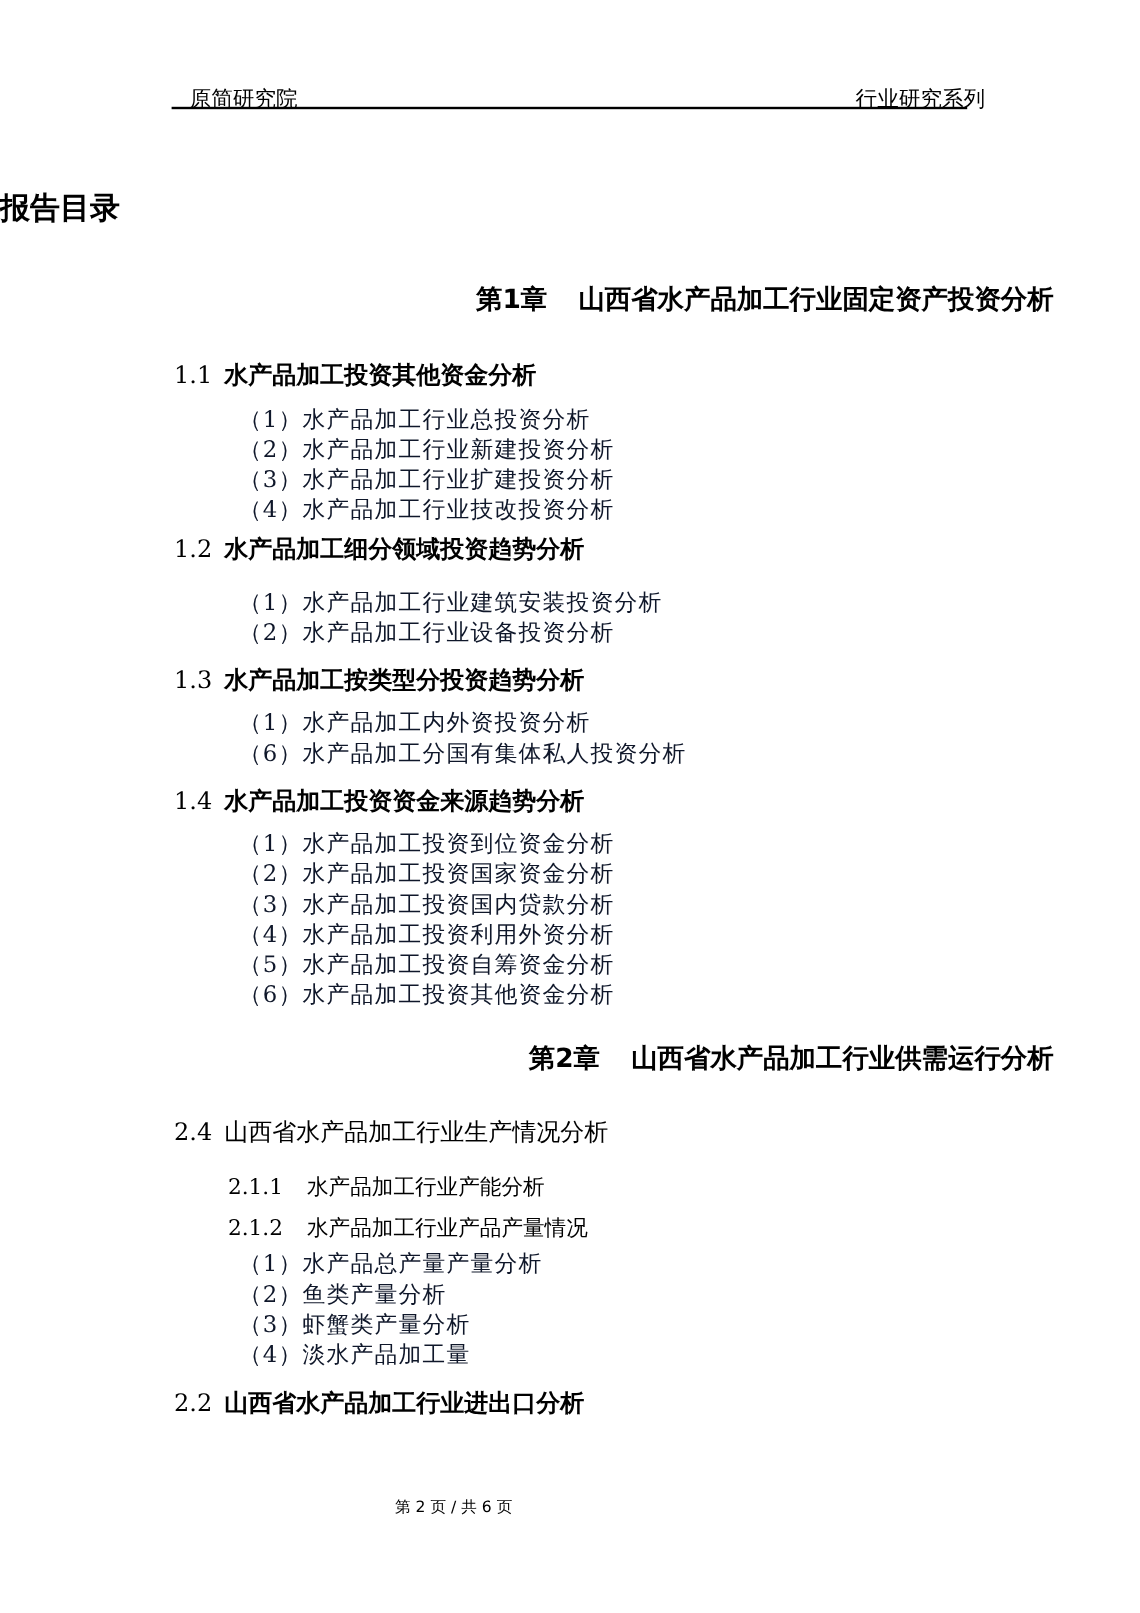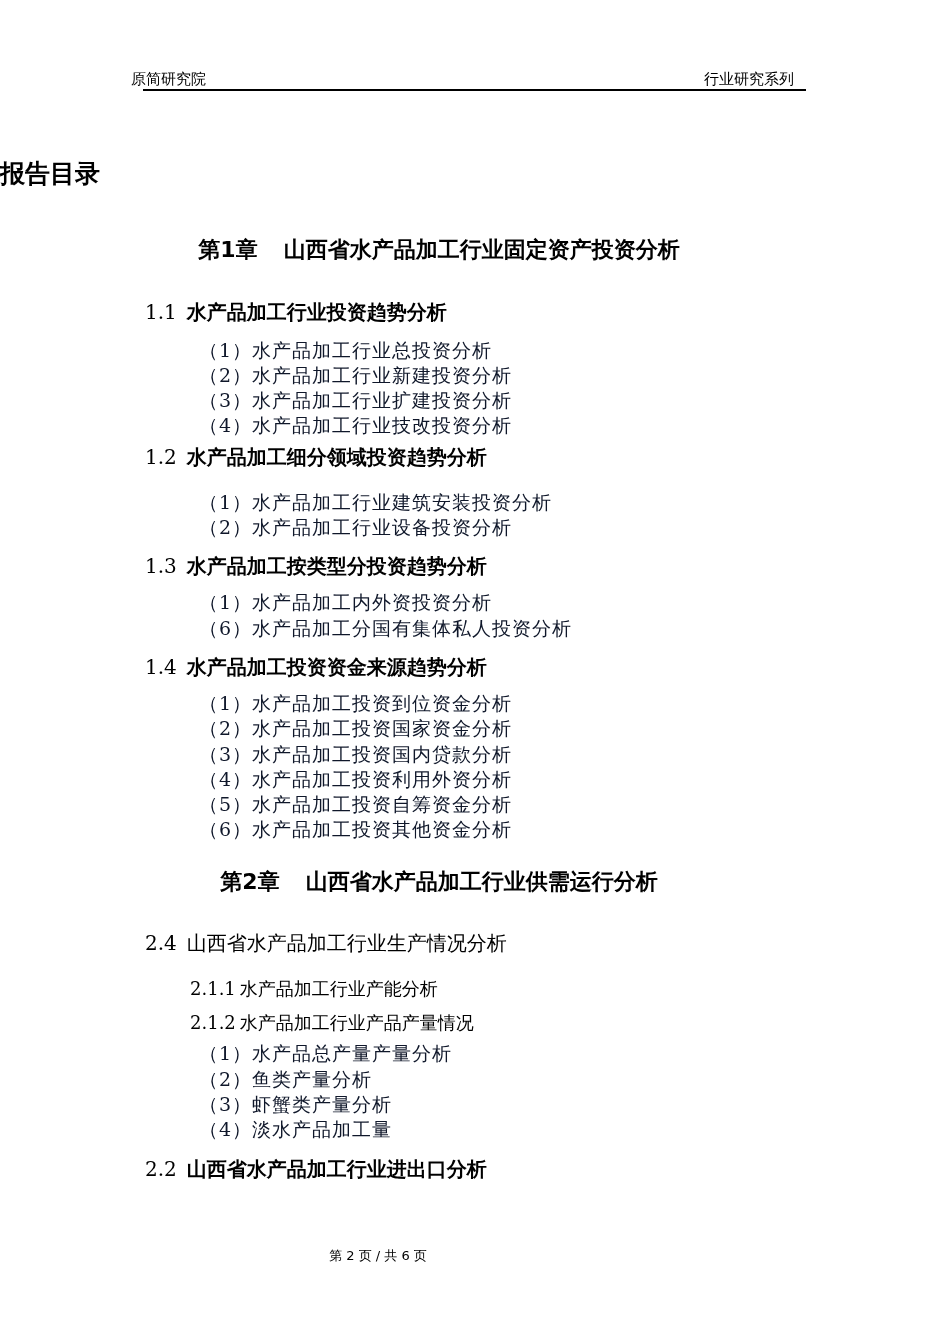--- a/index.html
+++ b/index.html
@@ -1,47 +1,47 @@
 <!DOCTYPE html>
 <html><head>
 <meta charset="utf-8">
 <style>
   html, body { margin: 0; padding: 0; background: #ffffff; }
   body { width: 950px; height: 1344px; position: relative; overflow: hidden; color: #000; font-family: "DejaVu Serif", "Liberation Serif", serif; }
-  .header { position: absolute; left: 131px; top: 70px; width: 663px; height: 18px; font-family: "DejaVu Sans", "Liberation Sans", sans-serif; font-size: 15px; }
+  .header { position: absolute; left: 158px; top: 70px; width: 663px; height: 18px; font-family: "DejaVu Sans", "Liberation Sans", sans-serif; font-size: 18px; }
   .header .left { position: absolute; left: 0; top: 0; }
   .header .right { position: absolute; right: 0; top: 0; }
   .header-rule { position: absolute; left: 143px; top: 89px; width: 663px; height: 2px; background: #000; }
   .title { position: absolute; left: 0; width: 950px; top: 157px; text-align: left; font-size: 25px; font-weight: bold; font-family: "DejaVu Sans", "Liberation Sans", sans-serif; }
-  .chapter { position: absolute; left: 0; width: 878px; text-align: center; font-size: 22px; font-weight: bold; font-family: "DejaVu Sans", "Liberation Sans", sans-serif; }
+  .chapter { position: absolute; left: 0; width: 878px; text-align: right; font-size: 22px; font-weight: bold; font-family: "DejaVu Sans", "Liberation Sans", sans-serif; }
   .chapter .num { margin-right: 26px; }
   .sec { position: absolute; left: 145px; font-size: 20px; font-weight: bold; font-family: "DejaVu Sans", "Liberation Sans", sans-serif; white-space: nowrap; }
   .sec .num { font-family: "DejaVu Serif", serif; font-weight: normal; margin-right: 10px; }
   .subsec { position: absolute; left: 190px; font-size: 18px; font-weight: bold; font-family: "DejaVu Sans", "Liberation Sans", sans-serif; white-space: nowrap; }
-  .subsec .num { font-family: "DejaVu Serif", serif; font-weight: normal; margin-right: 4px; }
+  .subsec .num { font-family: "DejaVu Serif", serif; font-weight: normal; margin-right: 20px; }
   .item { position: absolute; left: 199px; font-size: 19px; line-height: 25px; white-space: nowrap; color: #0f172a; font-family: "DejaVu Serif", "Liberation Serif", serif; letter-spacing: 1px; }
   .footer { position: absolute; left: 0; width: 756px; top: 1247px; text-align: center; font-size: 13px; font-family: "DejaVu Sans", "Liberation Sans", sans-serif; }
 </style>
 </head>
 <body>
 
 <div class="header">
   <span class="left">原简研究院</span>
   <span class="right">行业研究系列</span>
 </div>
 <div class="header-rule"></div>
 
 <div class="title">报告目录</div>
 
 <div class="chapter" style="top:235px;">
   <span class="num">第1章</span><span>山西省水产品加工行业固定资产投资分析</span>
 </div>
 
 <div class="sec" style="top:299px;">
-  <span class="num">1.1</span><span>水产品加工行业投资趋势分析</span>
+  <span class="num">1.1</span><span>水产品加工投资其他资金分析</span>
 </div>
 <div class="item" style="top:338px;">（1）水产品加工行业总投资分析</div>
 <div class="item" style="top:363px;">（2）水产品加工行业新建投资分析</div>
 <div class="item" style="top:388px;">（3）水产品加工行业扩建投资分析</div>
 <div class="item" style="top:413px;">（4）水产品加工行业技改投资分析</div>
 
 <div class="sec" style="top:444px;">
   <span class="num">1.2</span><span>水产品加工细分领域投资趋势分析</span>
 </div>
 <div class="item" style="top:490px;">（1）水产品加工行业建筑安装投资分析</div>

